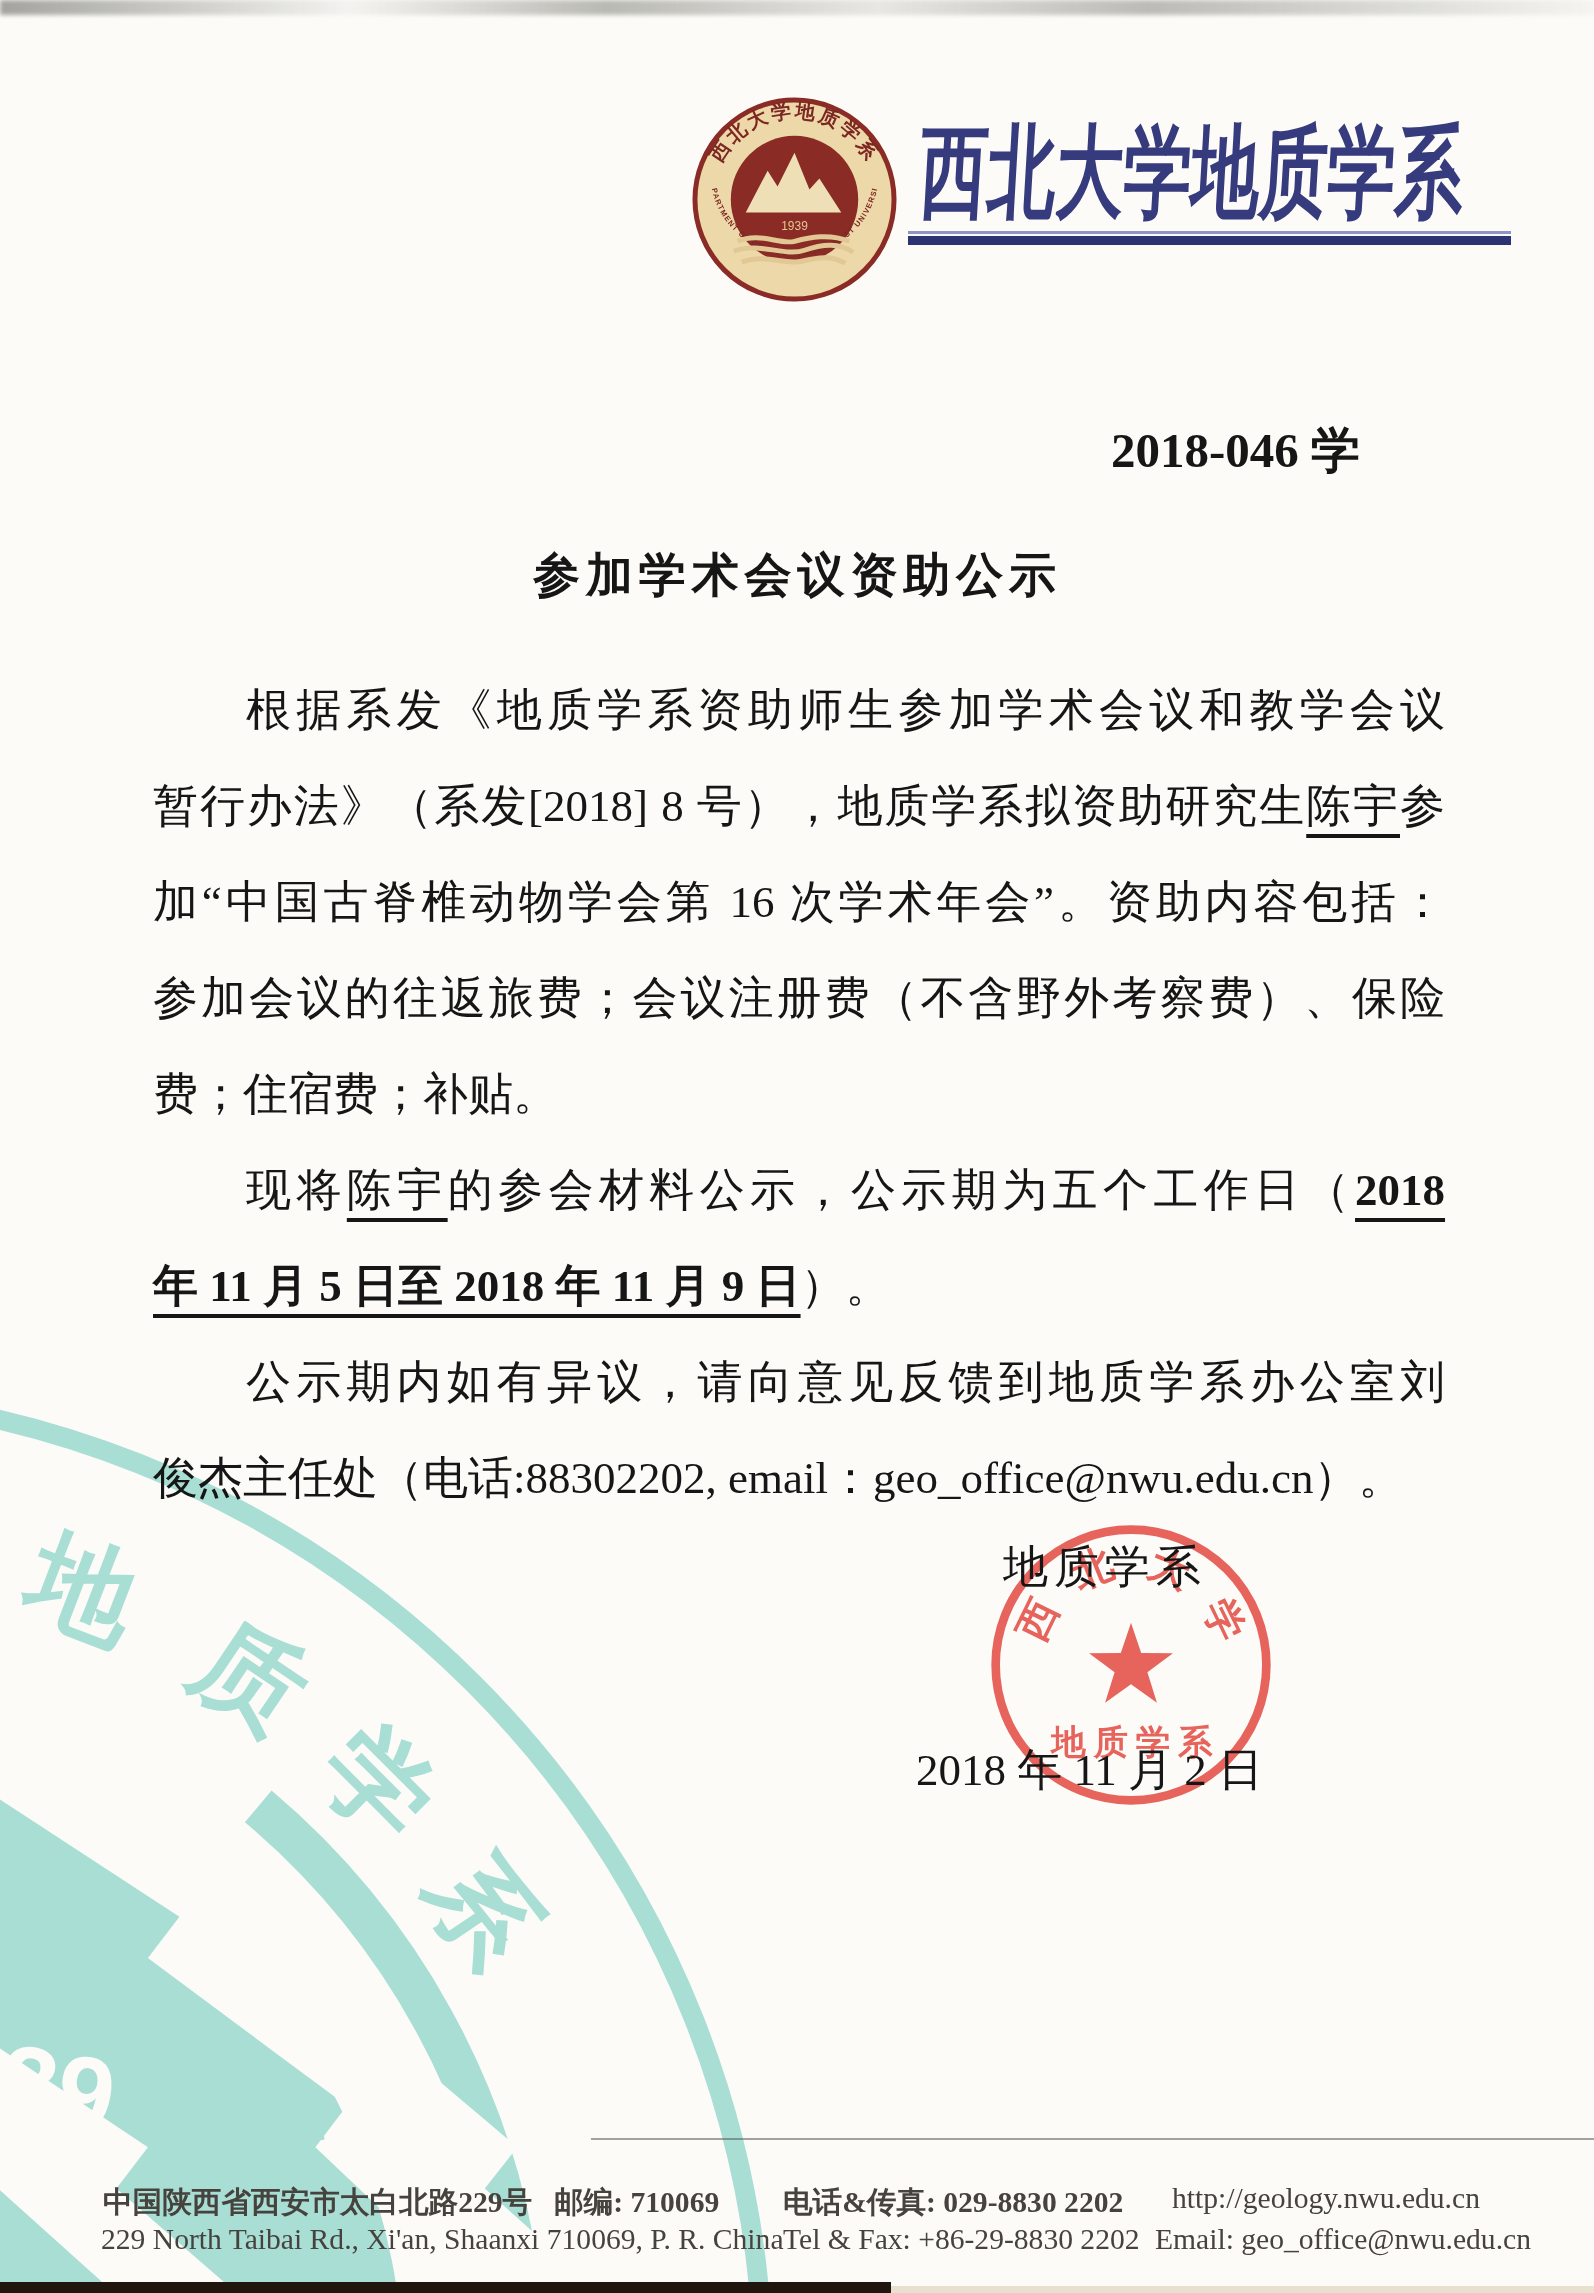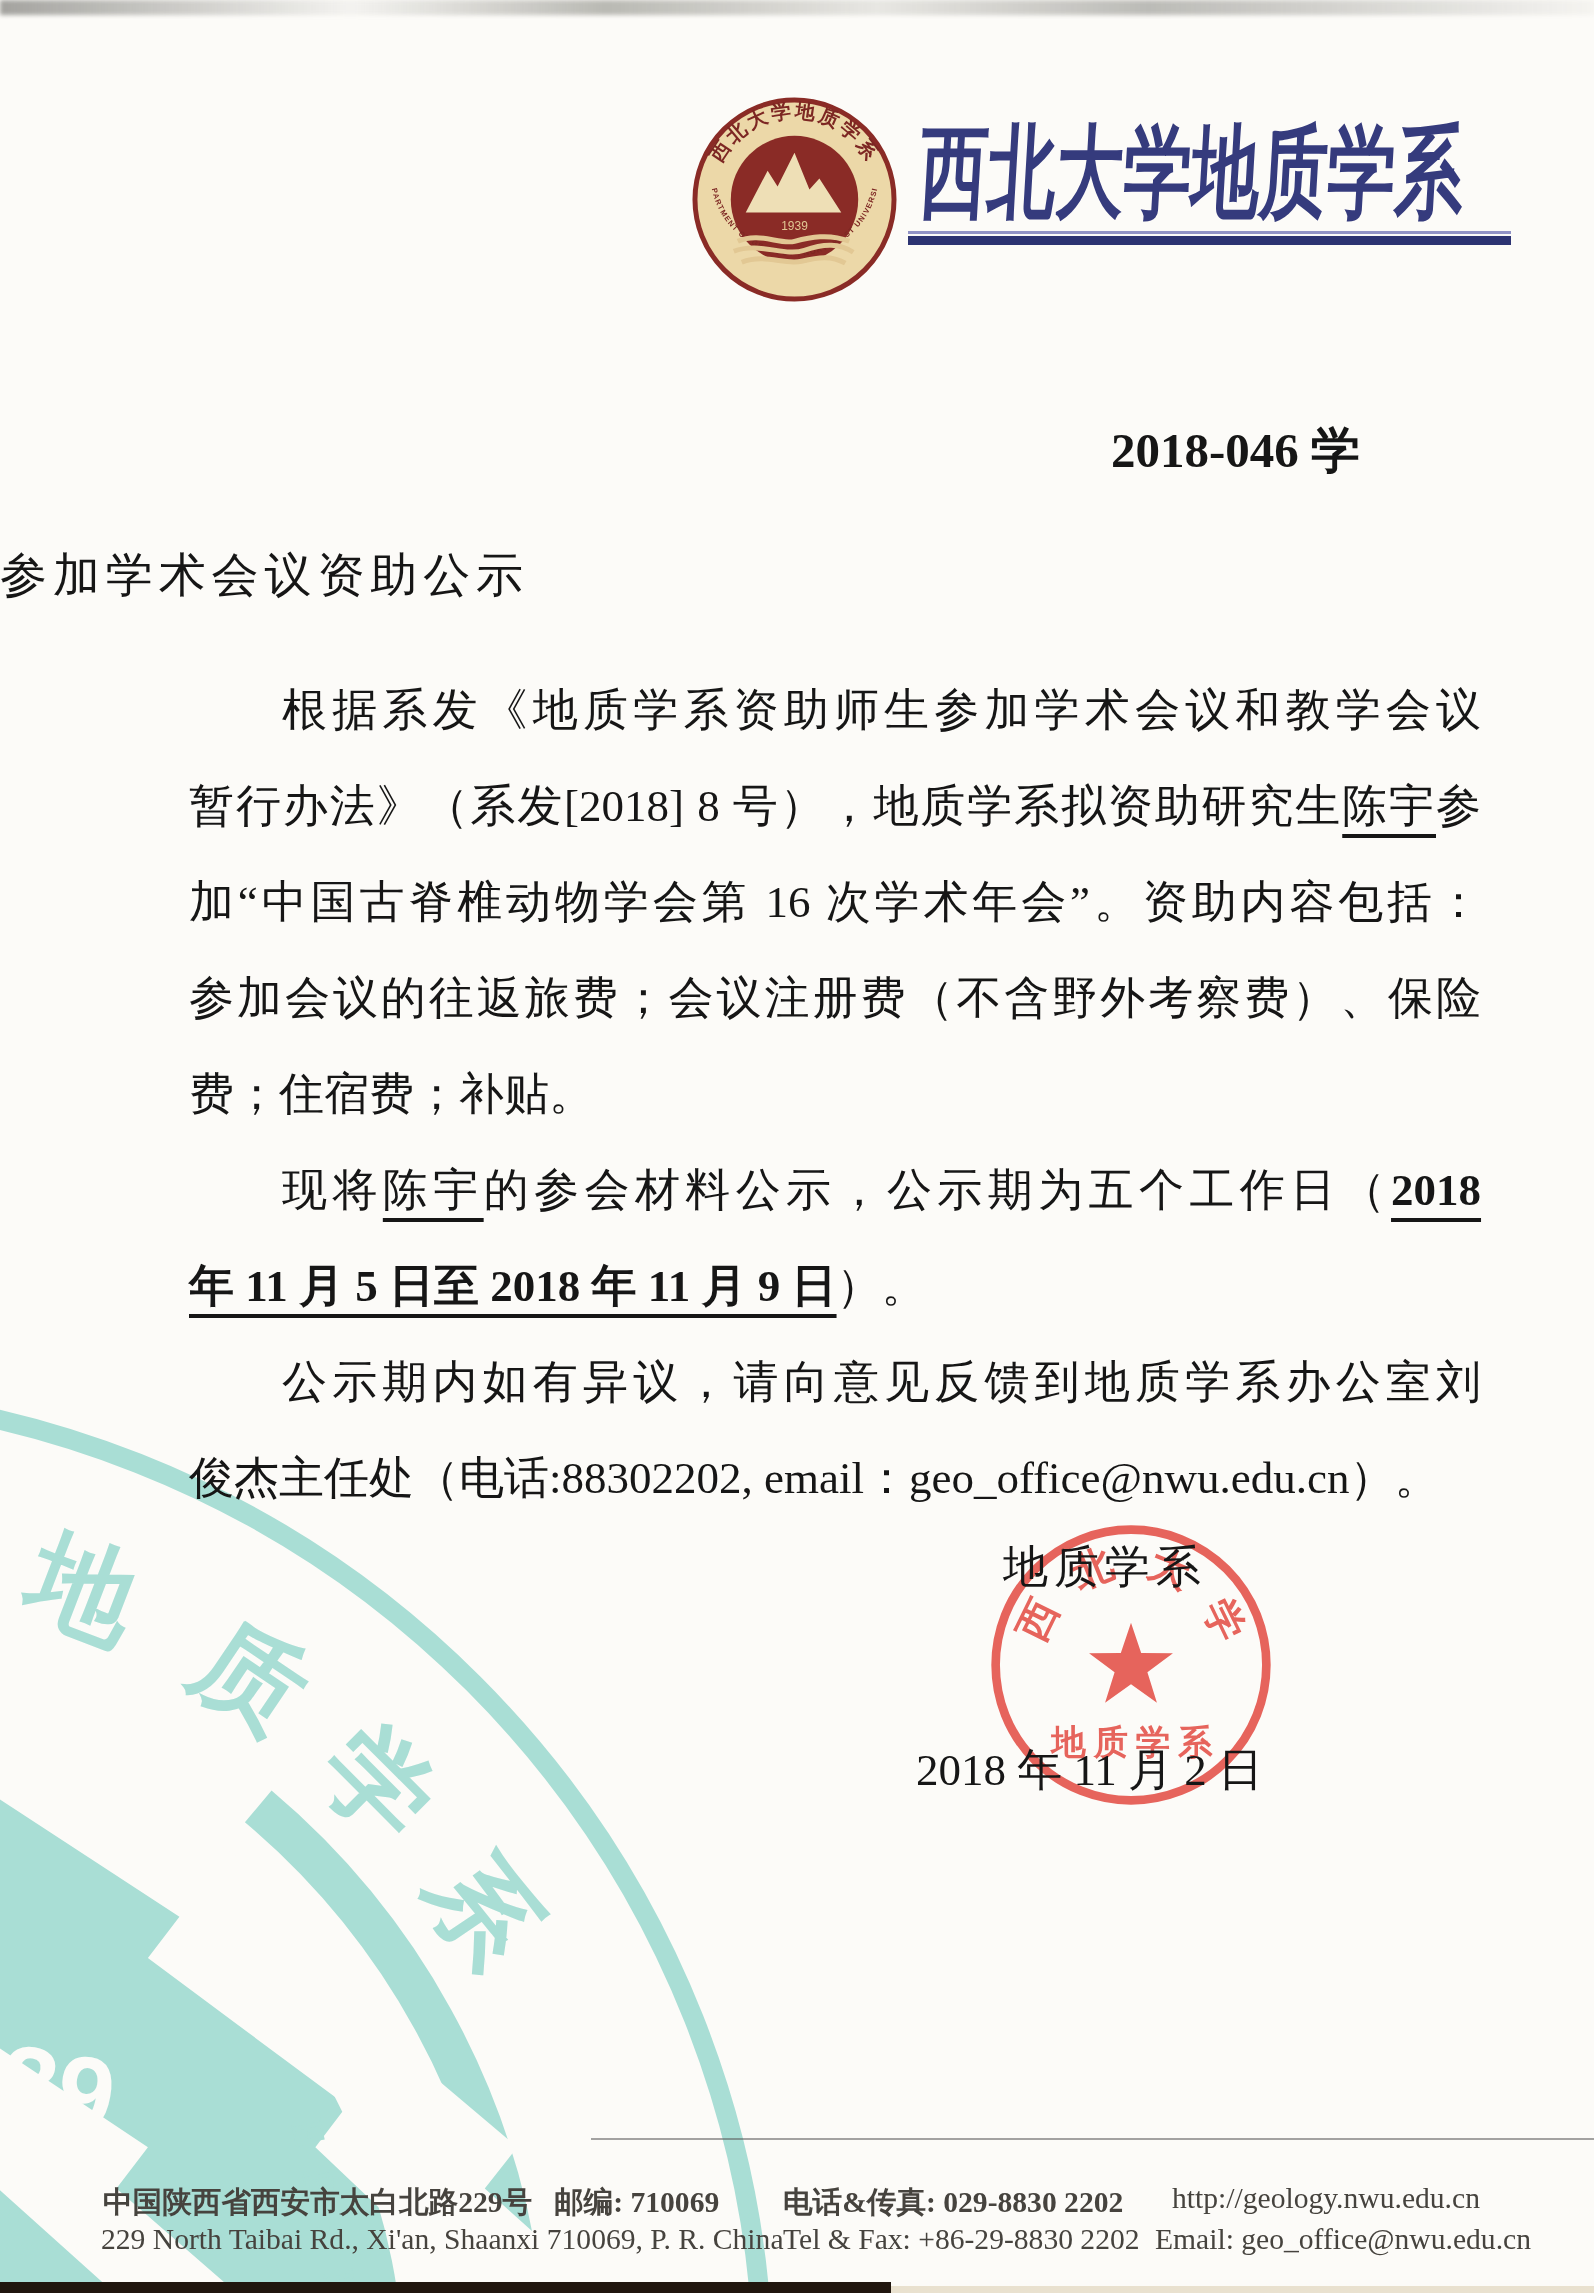--- a/index.html
+++ b/index.html
@@ -10,24 +10,24 @@
   .brand-cn{left:924px;top:106px;width:552px;font-size:79px;font-weight:900;color:#353b7d;
             transform:scaleY(1.28) scaleX(.86) skewX(-5deg);transform-origin:left top;
             white-space:nowrap;z-index:3;}
   .rule-thin{left:908px;top:231px;width:603px;height:3px;background:#9193c6;z-index:3;}
   .rule-thick{left:908px;top:236px;width:603px;height:8.9px;background:#2c3372;z-index:3;}
   .brand-en{left:908px;top:248px;font-size:33px;font-weight:bold;color:#2c3372;
             letter-spacing:0.5px;white-space:nowrap;z-index:3;}
   .seal{left:690px;top:95px;width:209px;height:209px;z-index:3;}
   
   .doc-number{left:1111px;top:418px;font-size:49px;font-weight:bold;white-space:nowrap;z-index:3;}
-  .doc-title{left:0;top:544px;width:1595px;text-align:left;font-size:47px;font-weight:normal;
+  .doc-title{left:0;top:544px;width:1595px;text-align:center;font-size:47px;font-weight:bold;
              letter-spacing:5.9px;z-index:3;}
   
-  .body-wrap{left:153px;top:662px;width:1292px;font-size:45px;z-index:3;margin-left:36px;}
+  .body-wrap{left:153px;top:662px;width:1292px;font-size:45px;z-index:3;}
   .bline{height:96px;line-height:96px;white-space:nowrap;}
   .bline.just{white-space:normal;text-align:justify;text-align-last:justify;}
   .bline.ind{text-indent:93px;}
   .u{text-decoration:underline;text-decoration-thickness:3.9px;text-underline-offset:12.8px;}
   .b{font-weight:bold;text-align:center;}
   
   .sig-name{left:1003px;top:1537px;font-size:45px;letter-spacing:5.9px;z-index:4;}
   .sig-date{left:916px;top:1740px;font-size:45px;z-index:4;white-space:nowrap;}
   .stamp{left:987px;top:1521px;width:288px;height:288px;z-index:2;}
   

